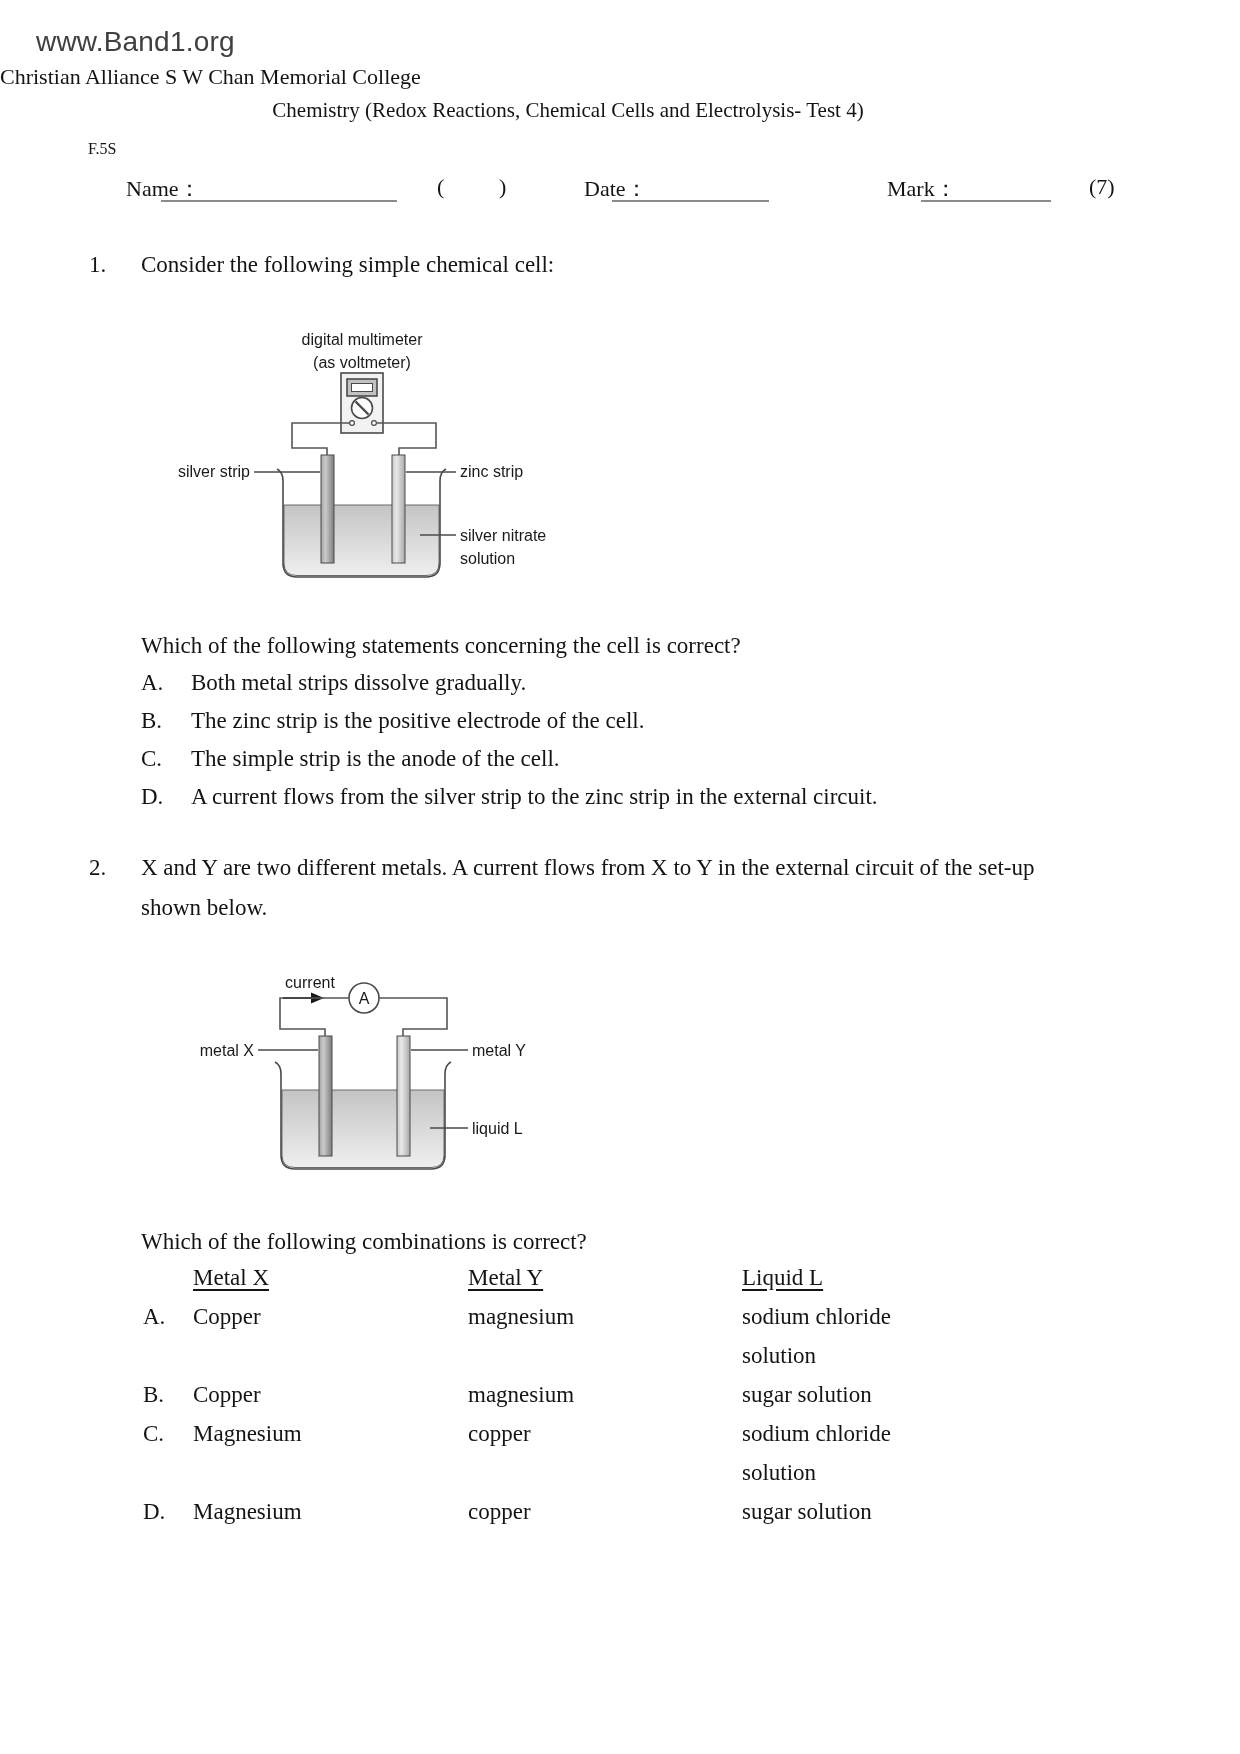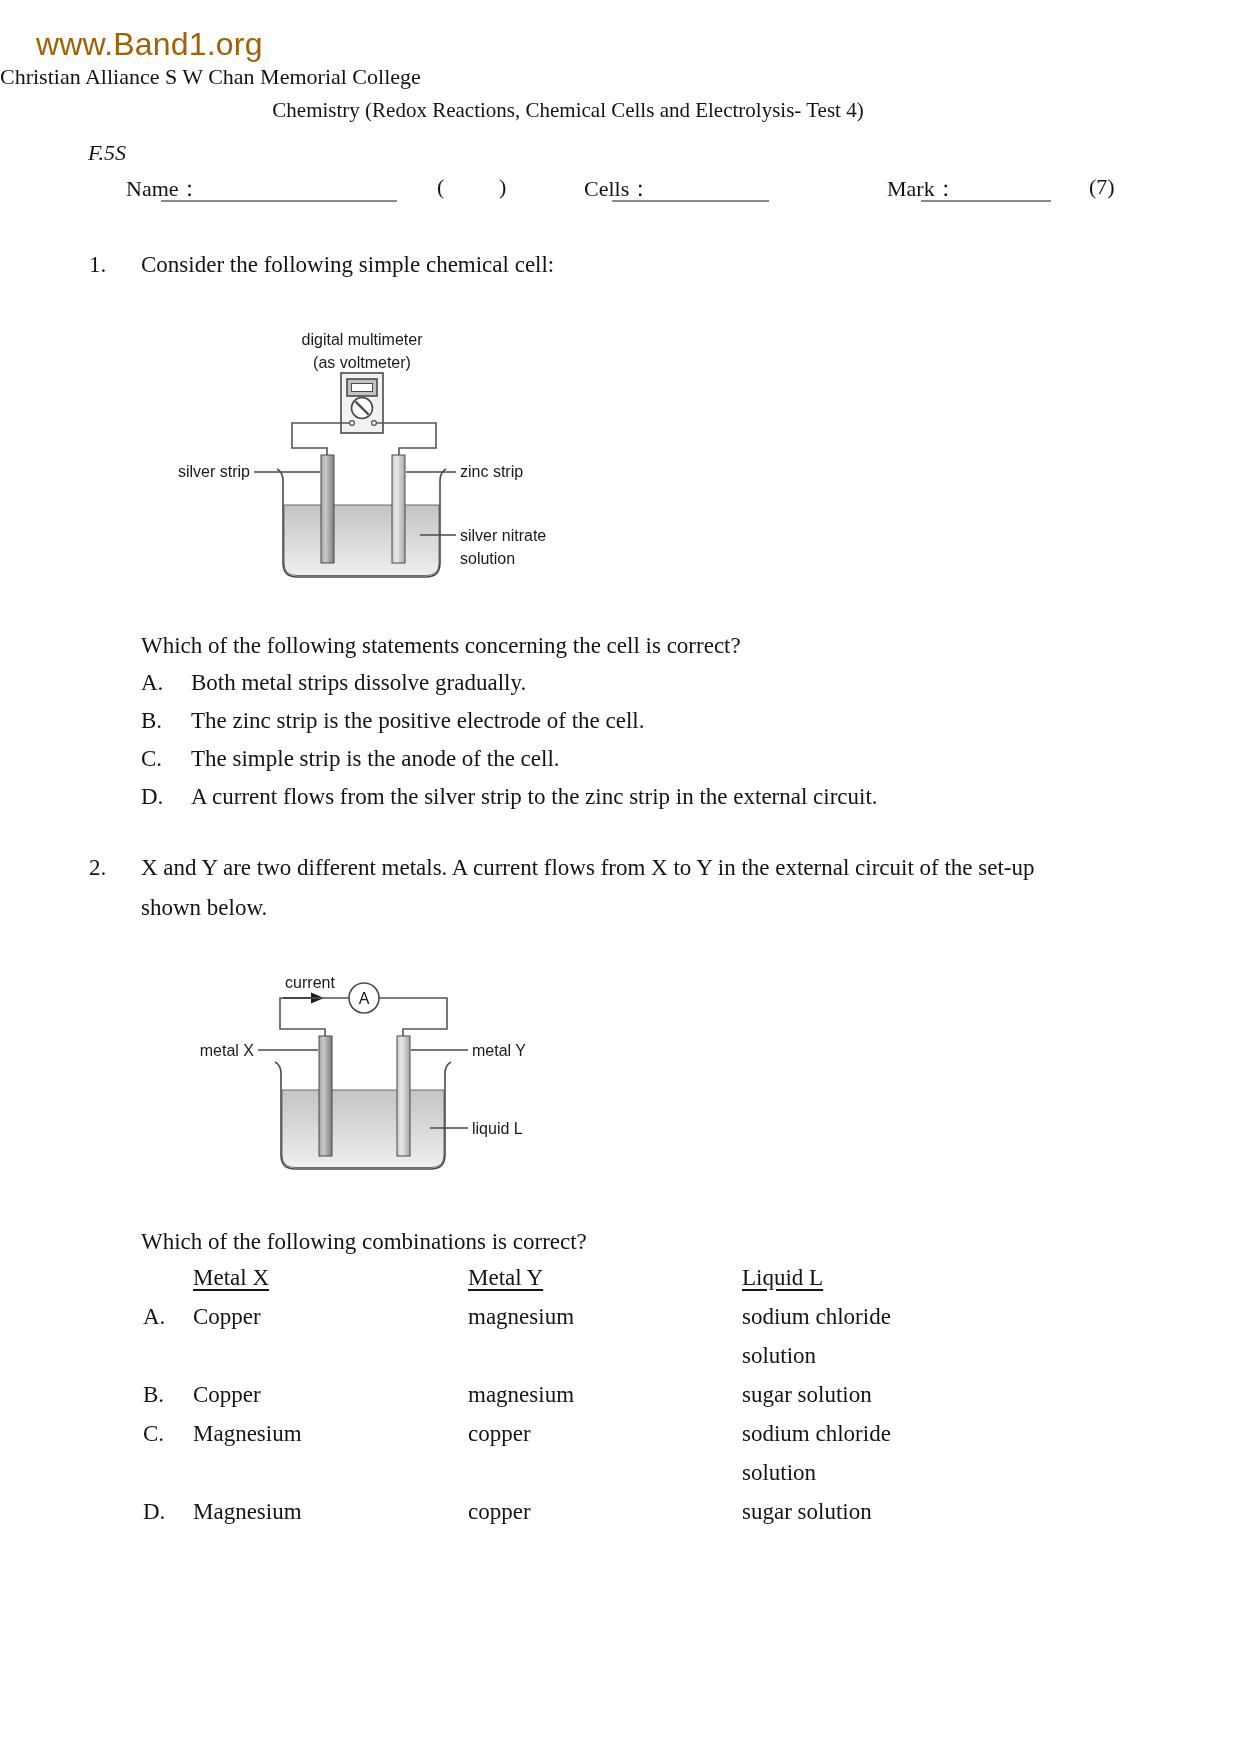--- a/index.html
+++ b/index.html
@@ -4,25 +4,25 @@
 <style>
   html,body{margin:0;padding:0;}
   body{
     width:1240px;height:1754px;background:#ffffff;
     font-family:"Liberation Serif", serif;color:#141414;
     position:relative;overflow:hidden;
   }
   .abs{position:absolute;}
   .watermark{
     left:36px;top:26px;font-family:"Liberation Sans", sans-serif;
-    font-size:32px;letter-spacing:0.2px;color:#a16207;
+    font-size:28px;letter-spacing:0.2px;color:#404040;
   }
   .school{top:64px;left:0;width:1240px;text-align:left;font-size:22px;}
   .subject{top:98px;left:0;width:1136px;text-align:center;font-size:21px;}
-  .classline{left:88px;top:140px;font-size:22px;font-style:italic;}
+  .classline{left:88px;top:140px;font-size:16px;}
   .name-row{left:0;top:174px;width:1240px;height:32px;font-size:22px;}
   .name-row .lbl{position:absolute;top:0;margin-left:38px;}
   .blank{position:absolute;top:-2px;height:28px;border-bottom:2px solid #8a8a8a;}
   .qline{font-size:23px;line-height:38px;display:flex;}
   .qnum{width:52px;flex:0 0 52px;}
   .q1line{left:89px;top:246px;width:1100px;}
   .q2block{left:89px;top:848px;width:1140px;font-size:23px;line-height:40px;}
   .q2block .l1{display:flex;}
   .q2block .l2{padding-left:52px;}
   .qstem{font-size:23px;line-height:38px;}
@@ -46,21 +46,21 @@
 <div class="abs watermark">www.Band1.org</div>
 <div class="abs school">Christian Alliance S W Chan Memorial College</div>
 <div class="abs subject">Chemistry (Redox Reactions, Chemical Cells and Electrolysis- Test 4)</div>
 <div class="abs classline">F.5S</div>
 
 <div class="abs name-row">
   <span class="lbl" style="left:88px">Name：</span>
   <span class="blank" style="left:161px;width:236px"></span>
   <span class="lbl" style="left:399px">(</span>
   <span class="lbl" style="left:461px">)</span>
-  <span class="lbl" style="left:546px">Cells：</span>
+  <span class="lbl" style="left:546px">Date：</span>
   <span class="blank" style="left:612px;width:157px"></span>
   <span class="lbl" style="left:849px">Mark：</span>
   <span class="blank" style="left:921px;width:130px"></span>
   <span class="lbl" style="left:1051px">(7)</span>
 </div>
 
 <div class="abs qline q1line">
   <span class="qnum">1.</span>
   <span>Consider the following simple chemical cell:</span>
 </div>

